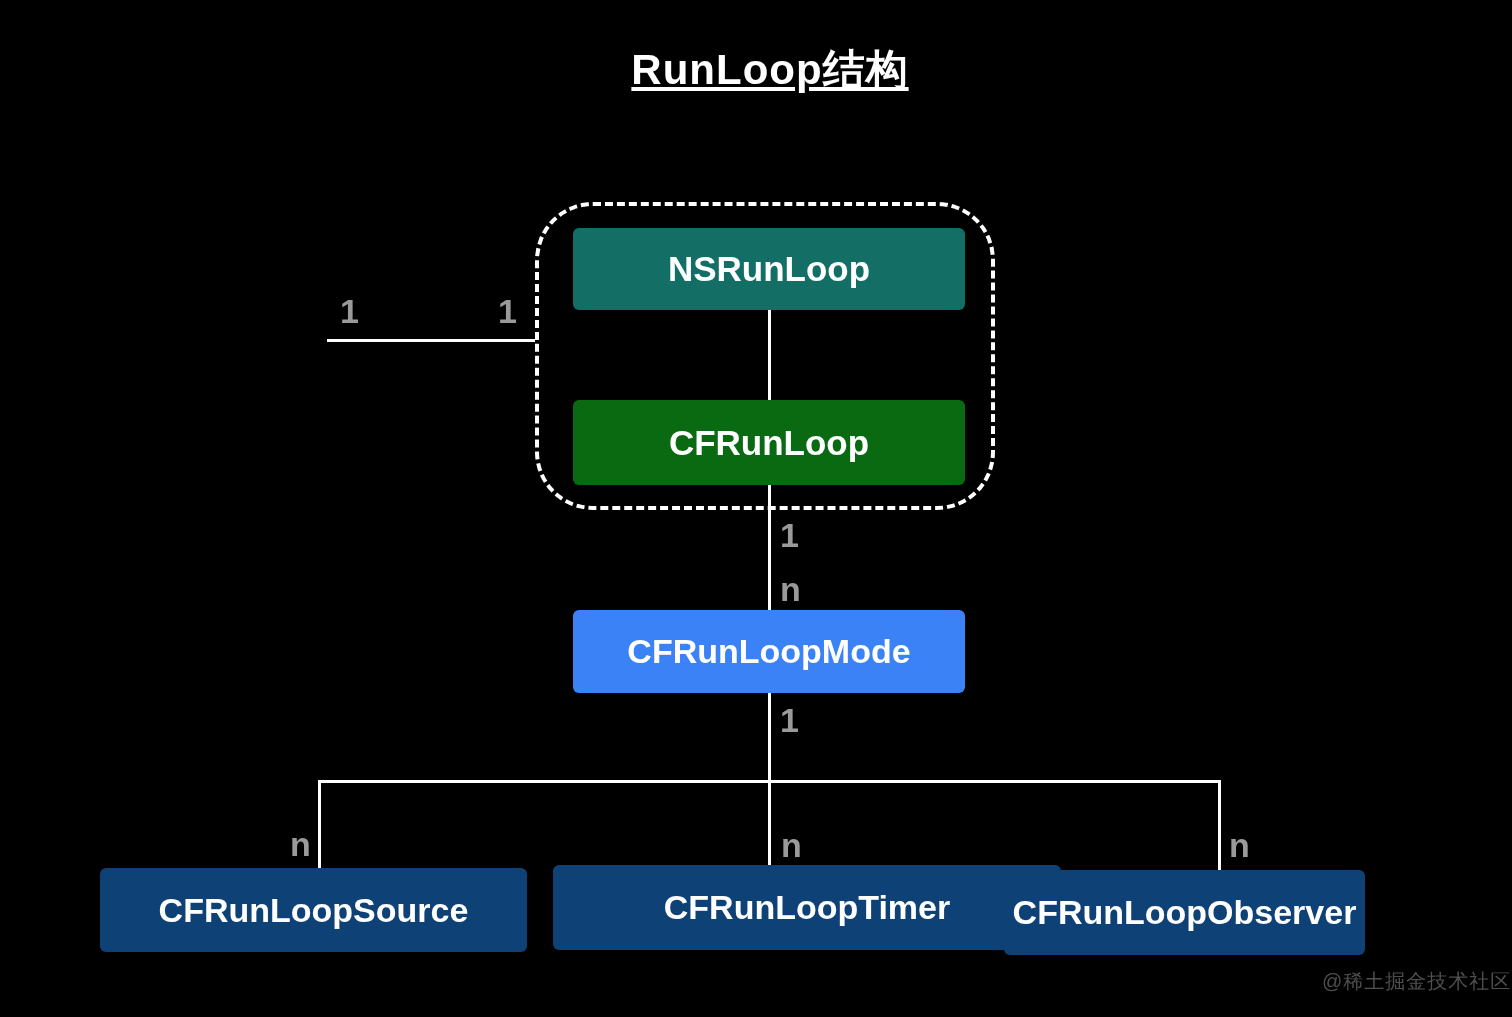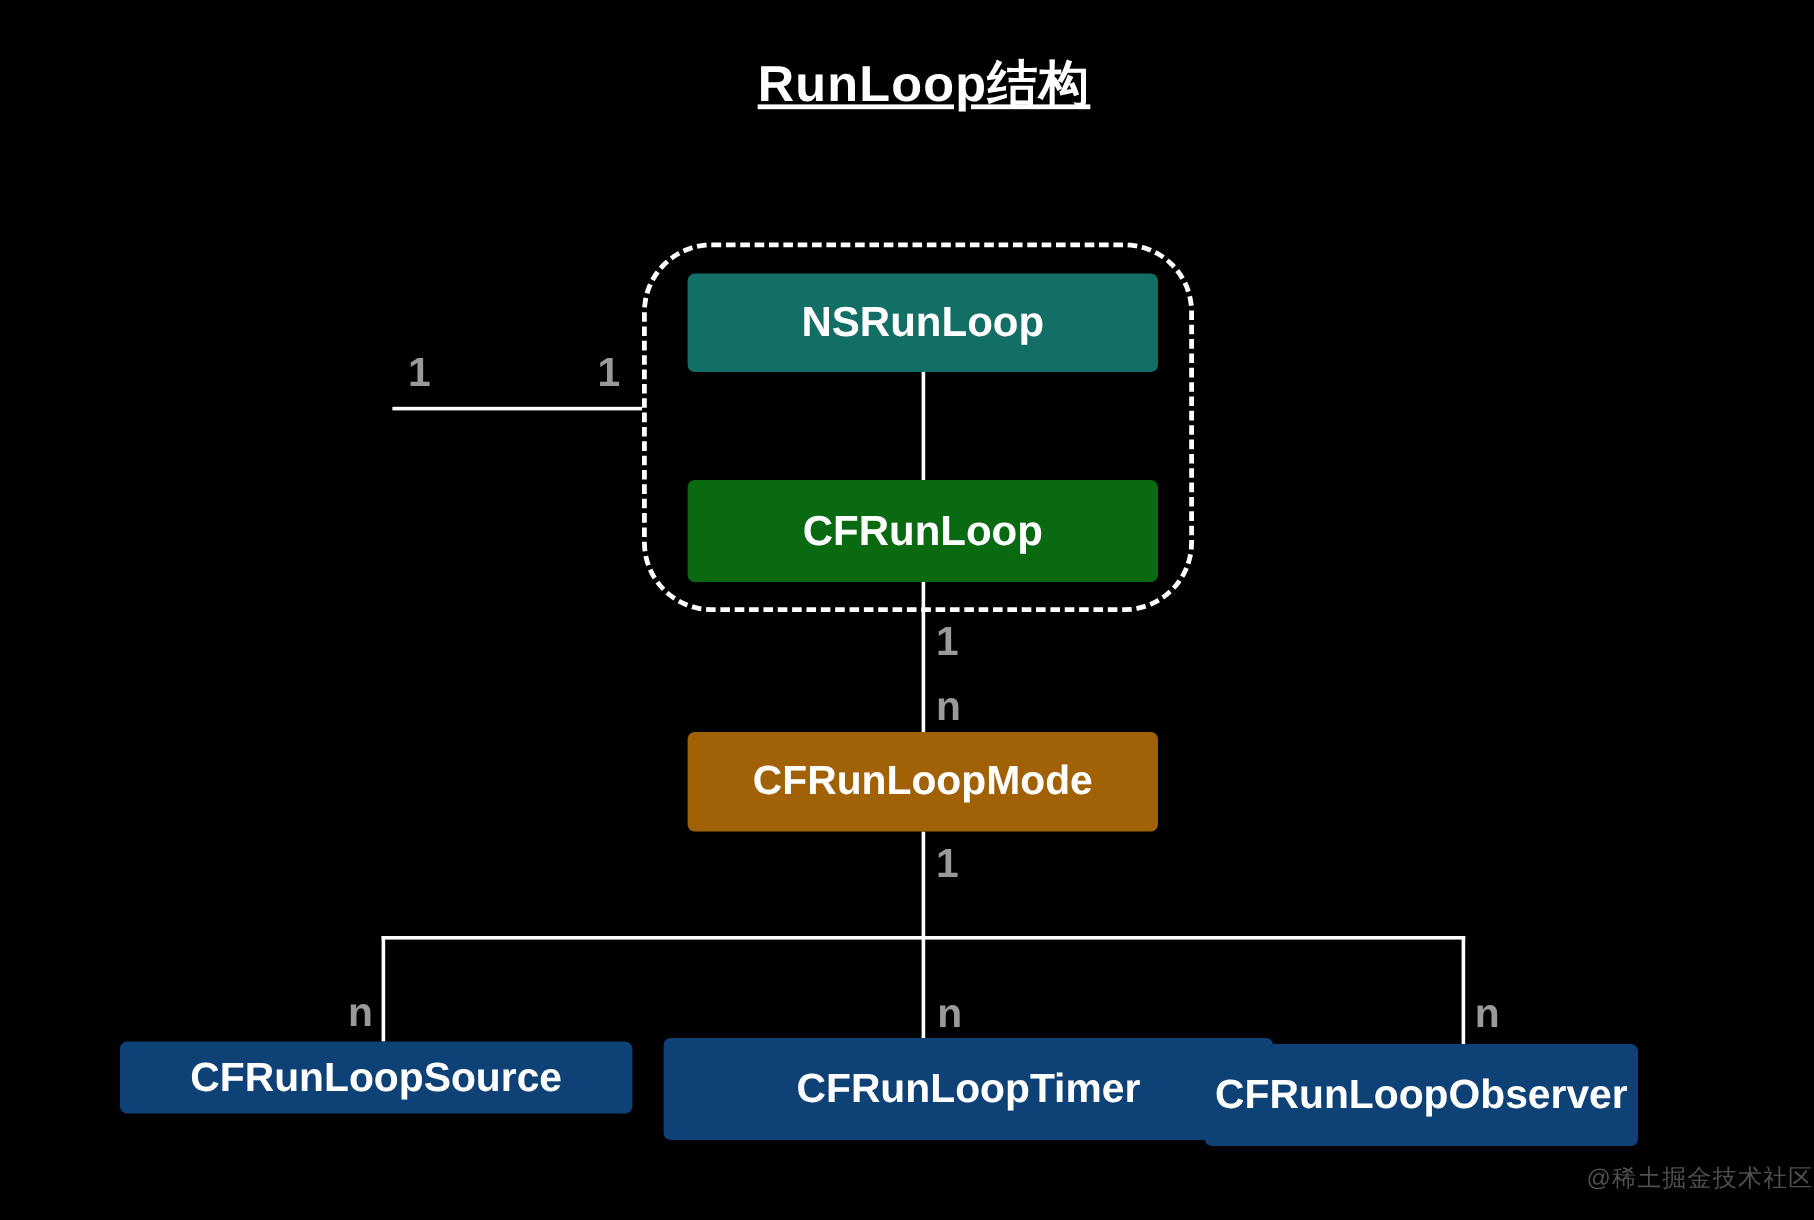--- a/index.html
+++ b/index.html
@@ -32,22 +32,22 @@
     justify-content: center;
     color: #ffffff;
     font-size: 35px;
     font-weight: bold;
     border-radius: 6px;
     white-space: nowrap;
   }
   .node-thread   { left: 53px;   top: 295px; width: 274px; height: 85px; background: #156b64; border-radius: 28px; }
   .node-ns       { left: 573px;  top: 228px; width: 392px; height: 82px; background: #136e66; }
   .node-cf       { left: 573px;  top: 400px; width: 392px; height: 85px; background: #0a6a12; }
-  .node-mode     { left: 573px;  top: 610px; width: 392px; height: 83px; background: #a16207; font-size: 34px; }
-  .node-source   { left: 100px;  top: 868px; width: 427px; height: 60px; background: #0e4276; font-size: 34px; }
+  .node-mode     { left: 573px;  top: 610px; width: 392px; height: 83px; background: #3b82f6; font-size: 34px; }
+  .node-source   { left: 100px;  top: 868px; width: 427px; height: 84px; background: #0e4276; font-size: 34px; }
   .node-timer    { left: 553px;  top: 865px; width: 508px; height: 85px; background: #0e4276; font-size: 34px; }
   .node-observer { left: 1004px; top: 870px; width: 361px; height: 85px; background: #0e4276; font-size: 34px; }
   .group-dashed {
     position: absolute;
     left: 535px; top: 202px;
     width: 460px; height: 308px;
     border: 4px dashed #ffffff;
     border-radius: 58px;
     background: transparent;
   }

